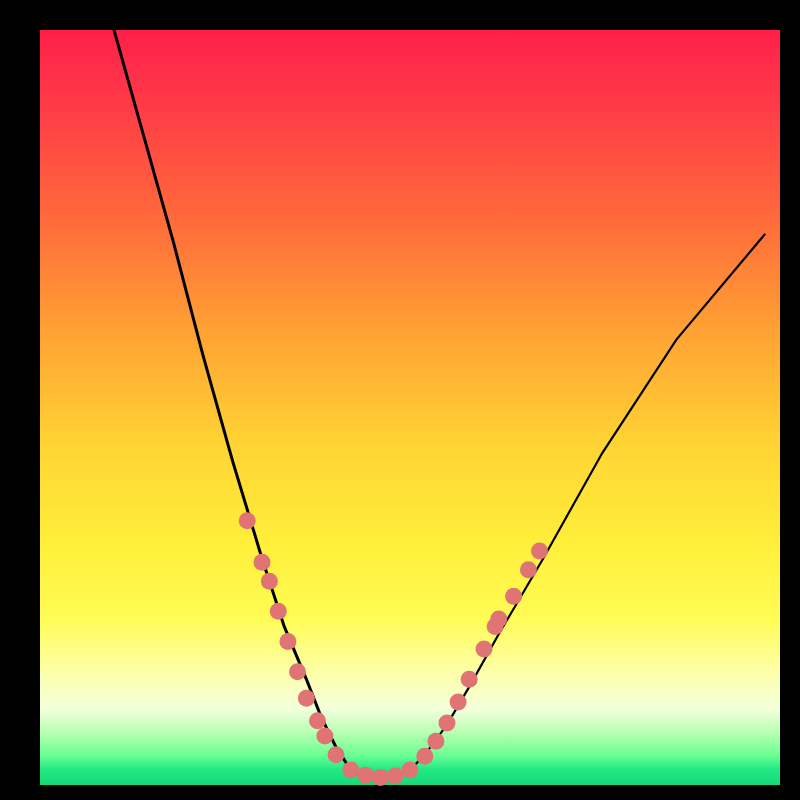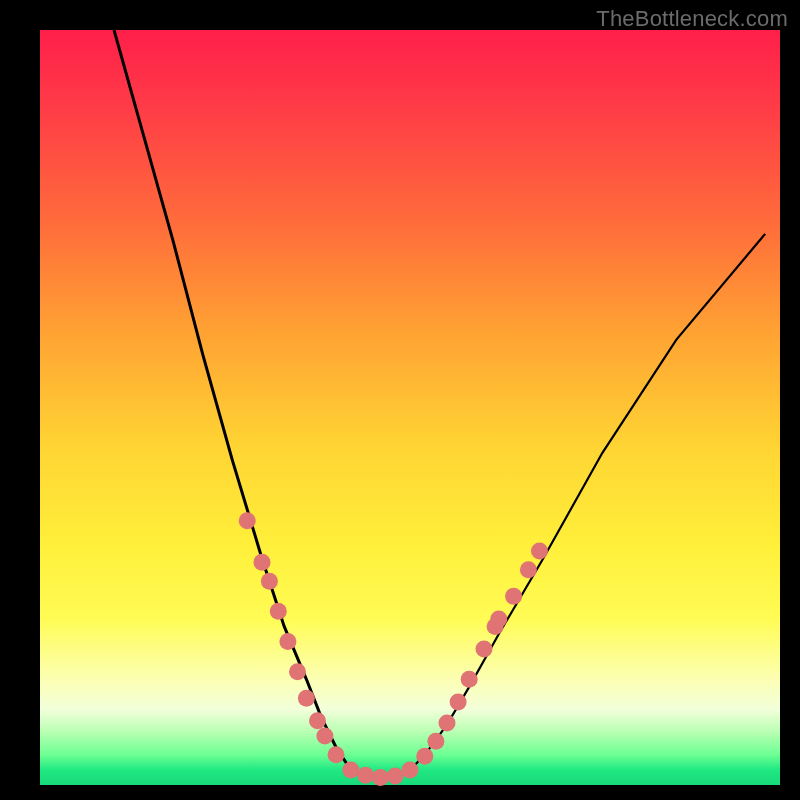--- a/index.html
+++ b/index.html
@@ -62,21 +62,20 @@
   }
   .dots circle {
     fill: #e07373;
     stroke: none;
   }
 </style>
 </head>
 <body>
 
 <div class="frame">
-  <div class="watermark">TheBottleneck.com</div>
   <div class="plot-area">
     <svg class="curve" viewBox="0 0 740 755" preserveAspectRatio="none">
       <path id="curve-left" stroke-width="3" d="M 74 0 L 103.60000000000001 105.70000000000005 L 133.2 211.39999999999998 L 162.8 324.65000000000003 L 192.4 430.35 L 222 528.5 L 244.20000000000002 596.45 L 266.4 649.3 L 281.2 687.05 L 296 717.25 L 310.8 739.9 L 325.6 747.45"></path>
       <path id="curve-right" stroke-width="2.2" d="M 325.6 747.45 L 340.40000000000003 747.45 L 355.2 747.45 L 370 739.9 L 384.8 724.8 L 407.00000000000006 694.6 L 429.2 656.85 L 458.8 604 L 503.20000000000005 528.5 L 562.4 422.8 L 636.4 309.55 L 725.1999999999999 203.85000000000002"></path>
       <g class="dots" id="dots">
           <circle cx="207.20000000000002" cy="490.75" r="8.5"></circle>
           <circle cx="222" cy="532.275" r="8.5"></circle>
           <circle cx="229.4" cy="551.15" r="8.5"></circle>
           <circle cx="238.28" cy="581.35" r="8.5"></circle>
           <circle cx="247.9" cy="611.55" r="8.5"></circle>

